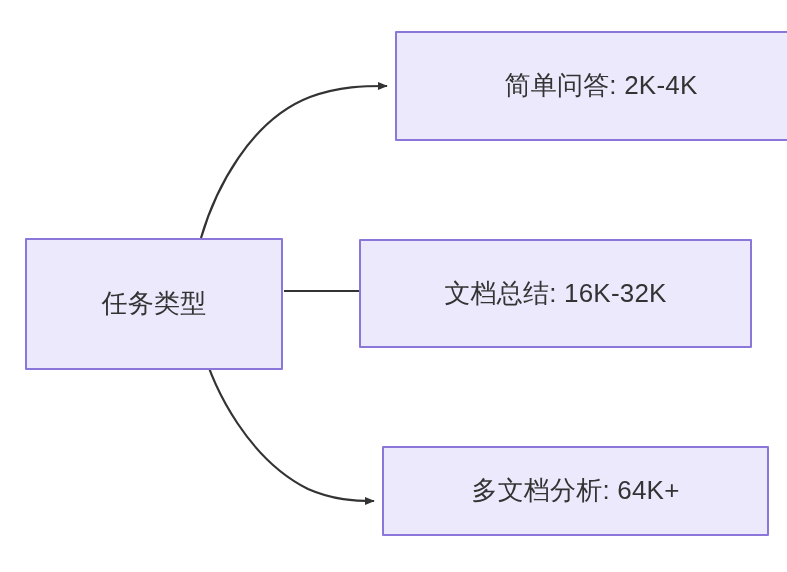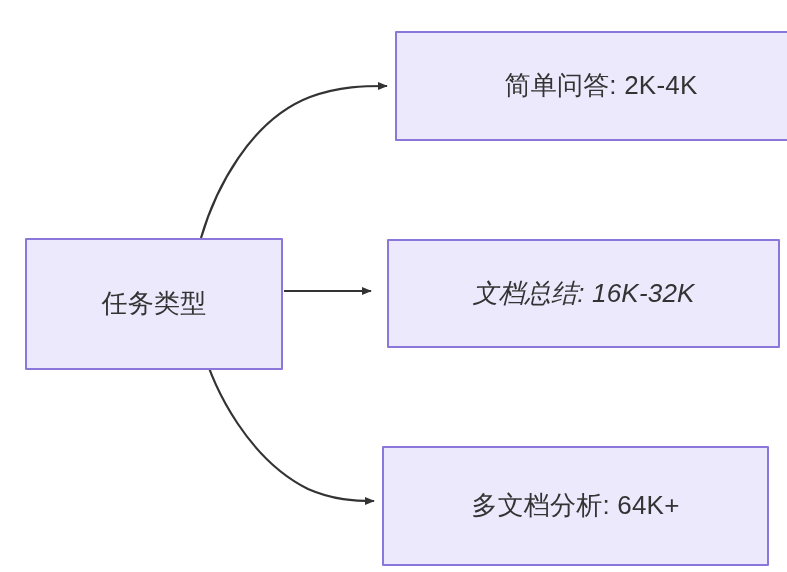--- a/index.html
+++ b/index.html
@@ -51,31 +51,30 @@
     width: 258px;
     height: 132px;
   }
   #node-simple-qa {
     left: 395px;
     top: 31px;
     width: 412px;
     height: 110px;
   }
   #node-doc-summary {
-    left: 387px;
+    left: 359px;
     top: 239px;
     width: 393px;
     height: 109px;
-    font-style: italic;
   }
   #node-multidoc {
     left: 382px;
     top: 446px;
     width: 387px;
-    height: 120px;
+    height: 90px;
   }
 </style>
 </head>
 <body>
 
 <div id="diagram-canvas">
 
   <svg id="edge-layer" viewBox="0 0 787 572" width="787" height="572" xmlns="http://www.w3.org/2000/svg">
     <defs>
       <marker id="arrowhead" markerWidth="10" markerHeight="8" refX="9.2" refY="4" orient="auto" markerUnits="userSpaceOnUse">

